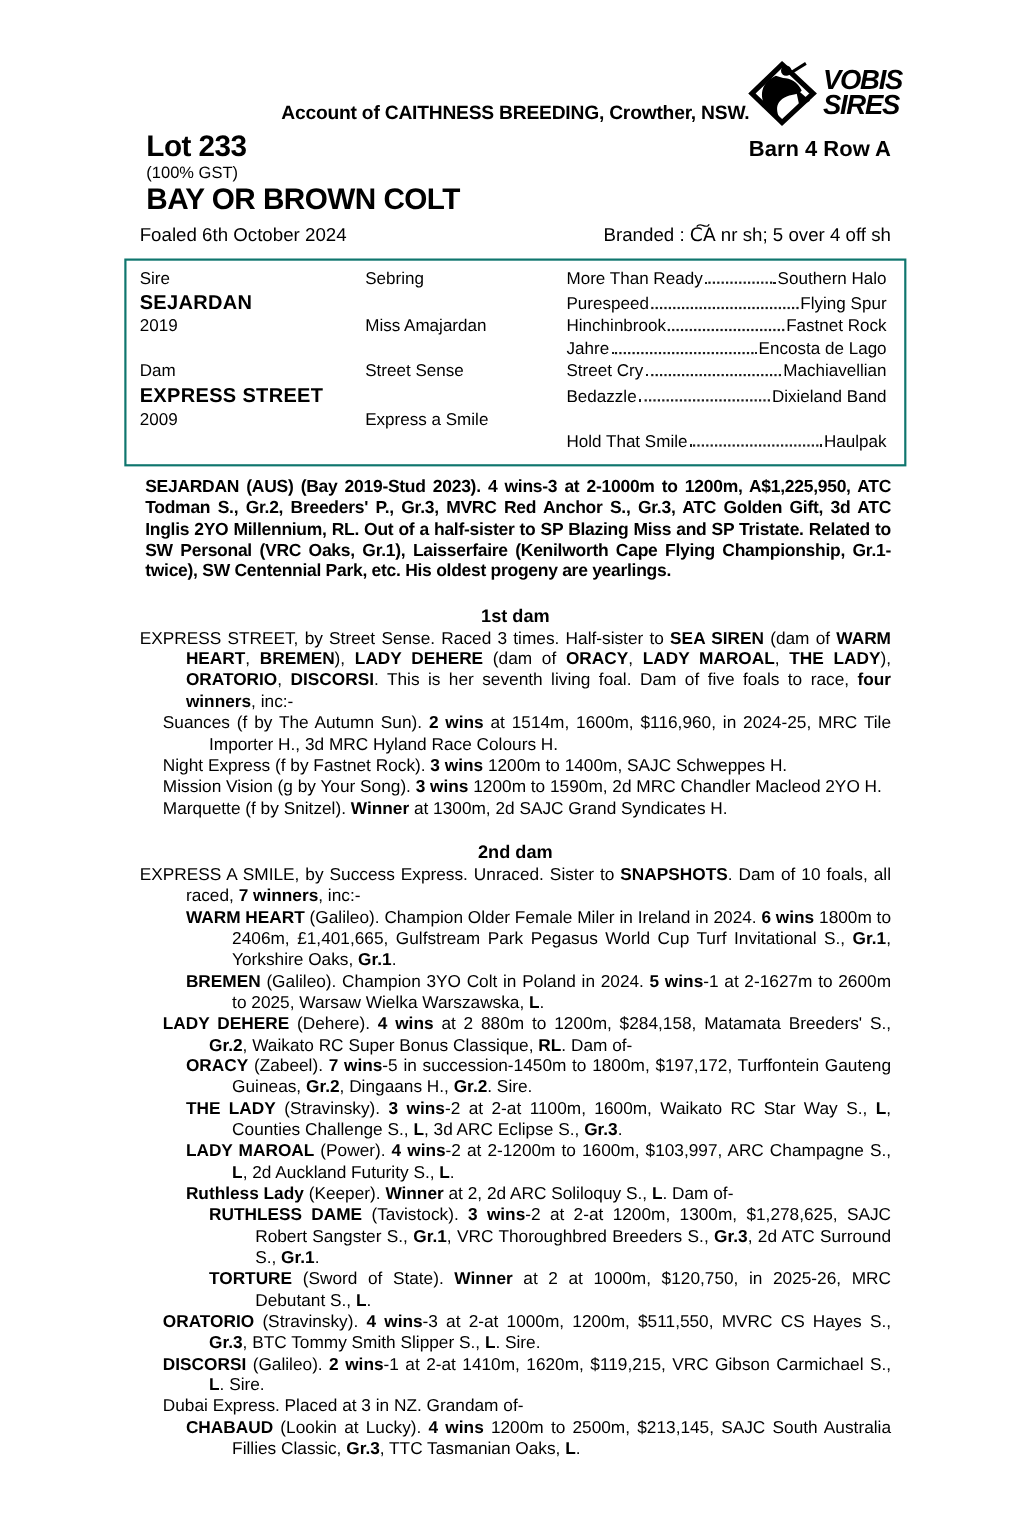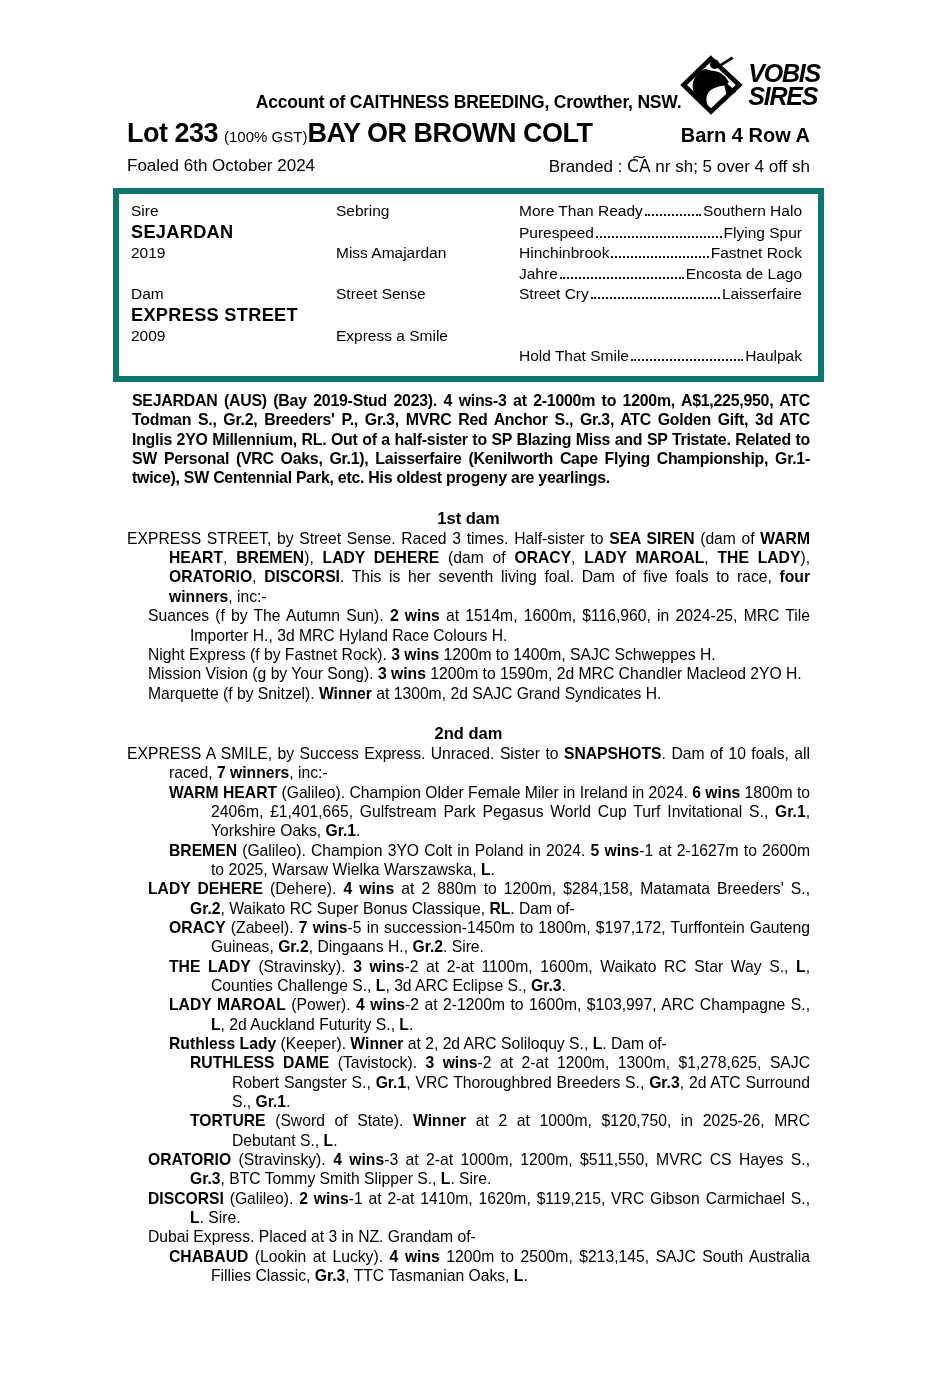--- a/index.html
+++ b/index.html
@@ -6,29 +6,29 @@
   .page{position:relative;width:938px;height:1400px;background:#ffffff;color:#000;
         font-family:"Liberation Sans",sans-serif;overflow:hidden;box-sizing:border-box;
         padding:92px 128px 0 127px;}
   
   .logo{position:absolute;top:54px;right:114px;display:flex;align-items:center;gap:5px;}
   .logo-text{font-style:italic;font-weight:bold;font-size:25px;line-height:23px;
              letter-spacing:-1.2px;color:#000;text-align:left;padding-right:4px;}
   
   .account{text-align:center;font-weight:bold;font-size:17.5px;letter-spacing:-0.2px;}
   .lotline{display:flex;justify-content:space-between;align-items:baseline;margin-top:5px;}
-  .lot-left{display:flex;align-items:baseline;}
+  .lot-left{display:flex;align-items:baseline;flex-direction:column;}
   .lot-num{font-size:27px;font-weight:800;letter-spacing:-0.5px;}
   .gst{font-size:15px;margin:0 0 0 6px;}
   .colt-title{font-size:27px;font-weight:800;letter-spacing:-0.5px;}
   .barn{font-size:20px;font-weight:bold;}
   .foaledline{display:flex;justify-content:space-between;font-size:17px;margin-top:7px;}
   .brand-mark{font-family:"DejaVu Sans",sans-serif;text-align:right;}
   
-  .pedbox{margin:11px 0 0 -14px;width:711px;border:6px solid #0f766e;box-sizing:border-box;
+  .pedbox{margin:11px 0 0 -14px;width:711px;border:2px solid #0f766e;box-sizing:border-box;
           padding:7px 16px 9px 12px;}
   .pedrow{display:flex;line-height:20.6px;font-size:15.5px;align-items:baseline;}
   .c1{width:205px;flex:none;}
   .c1.name{font-weight:800;font-size:18.2px;letter-spacing:0.3px;}
   .c2{width:183px;flex:none;}
   .c3{flex:1;display:flex;align-items:baseline;min-width:0;}
   .pl,.pr{white-space:nowrap;}
   .dots{flex:1;border-bottom:2px dotted #1b1b1b;margin:0 2px 4px 2px;min-width:10px;}
   
   .blurb{font-weight:bold;text-align:justify;font-size:15.9px;line-height:19.4px;
@@ -114,26 +114,31 @@
           <span class="dots"></span>
           <span class="pr">Encosta de Lago</span>
         </span>
       </div>
       <div class="pedrow">
         <span class="c1 role">Dam</span>
         <span class="c2">Street Sense</span>
         <span class="c3">
           <span class="pl">Street Cry</span>
           <span class="dots"></span>
-          <span class="pr">Laisserfaire</span>
+          <span class="pr">Machiavellian</span>
         </span>
       </div>
       <div class="pedrow">
         <span class="c1 name">EXPRESS STREET</span>
         <span class="c2"></span>
+        <span class="c3">
+          <span class="pl">Bedazzle</span>
+          <span class="dots"></span>
+          <span class="pr">Dixieland Band</span>
+        </span>
       </div>
       <div class="pedrow">
         <span class="c1 year">2009</span>
         <span class="c2">Express a Smile</span>
       </div>
       <div class="pedrow">
         <span class="c1 "></span>
         <span class="c2"></span>
         <span class="c3">
           <span class="pl">Hold That Smile</span>

